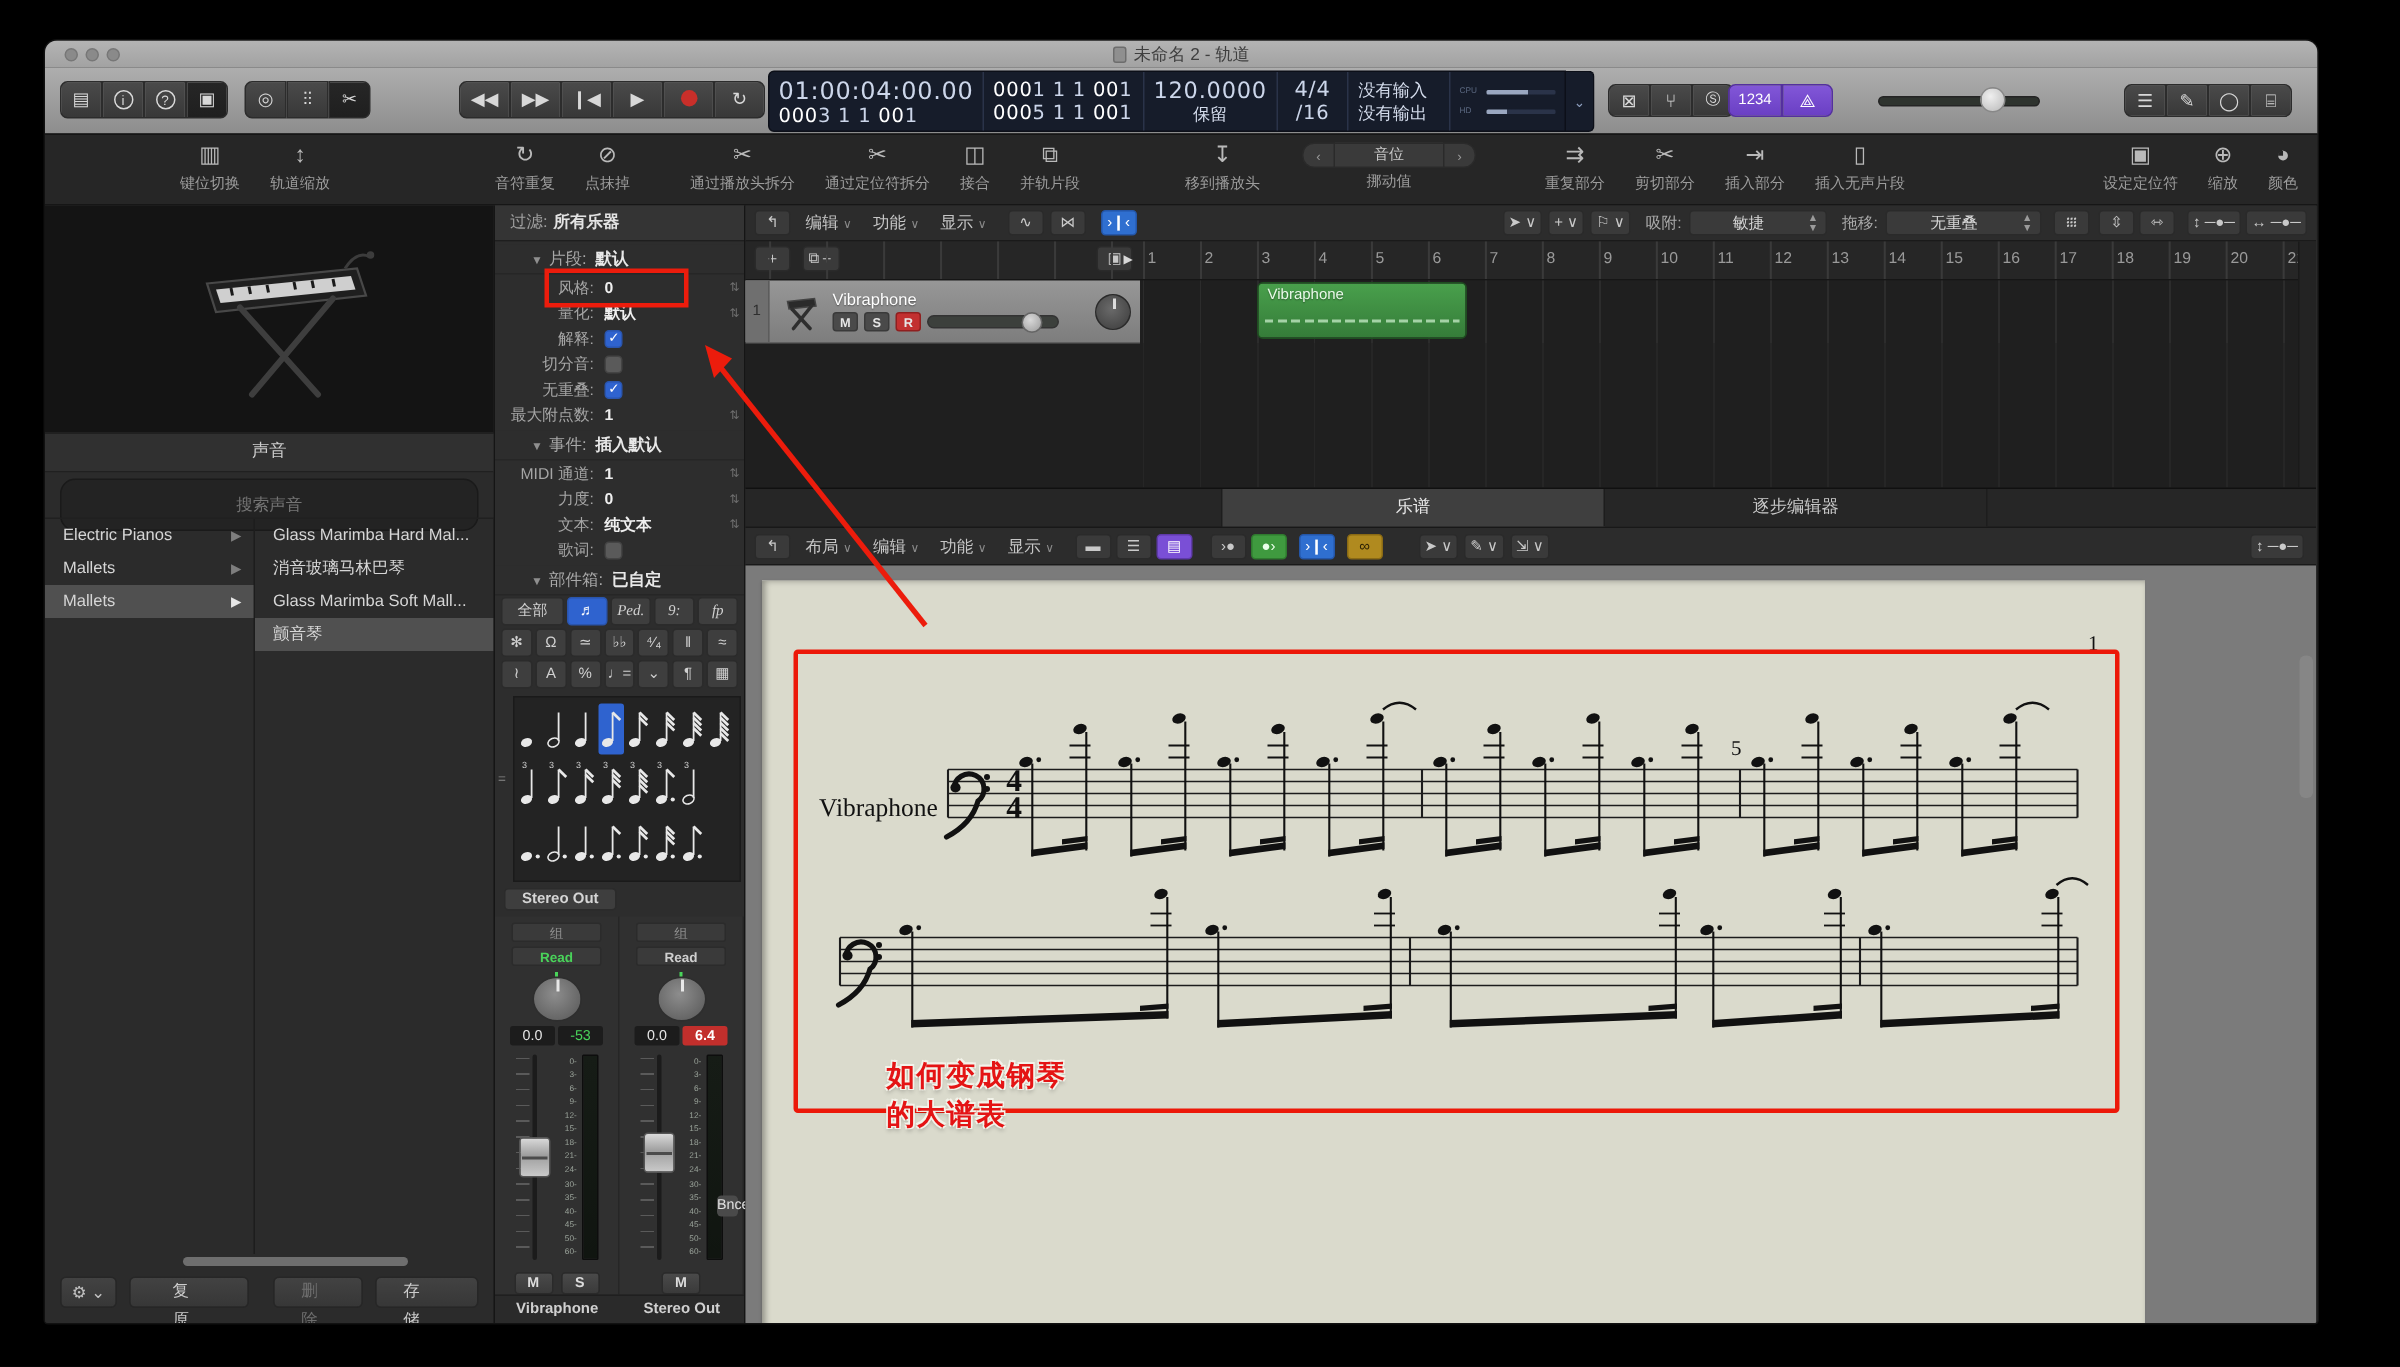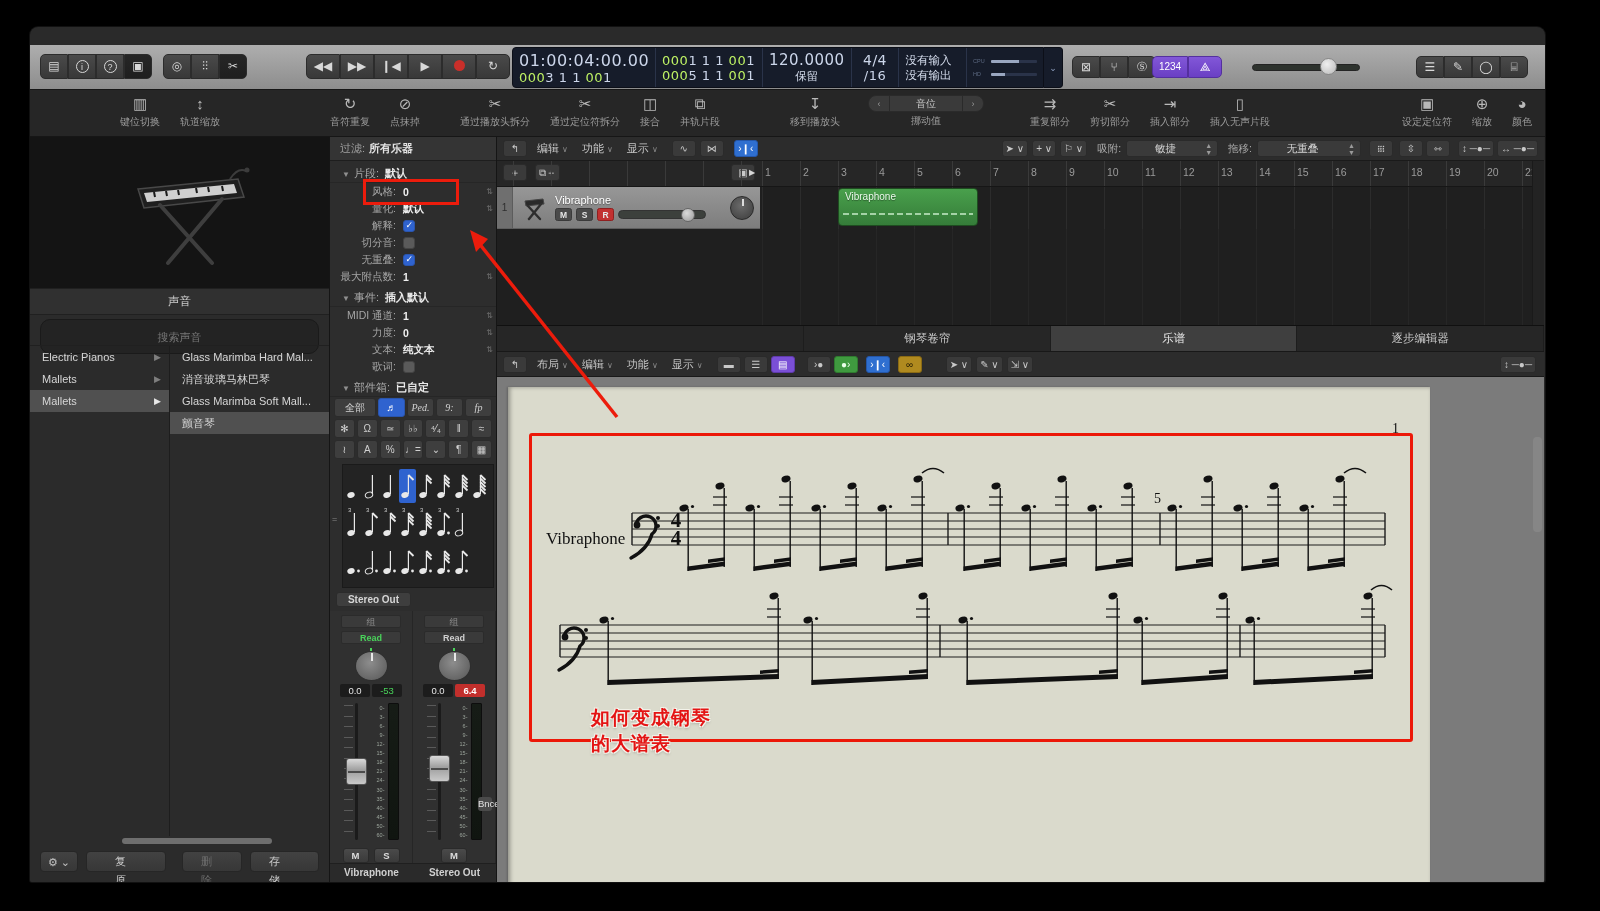--- a/index.html
+++ b/index.html
@@ -36,21 +36,21 @@
                   border-radius:50%; font-size:9px; line-height:12px; }
 
   
   #lcd { position:absolute; left:482px; top:2px; width:532px; height:41px; background:#161c2a;
          border:1px solid #0c0f18; border-radius:4px 0 0 4px; display:flex; color:#ccd6ea; }
   .lcd-cell { border-right:1px solid #2a3349; padding:2px 6px; display:flex;
               flex-direction:column; justify-content:center; }
   .lcd-big { font-size:16px; letter-spacing:0.5px; font-family:"DejaVu Sans", sans-serif; }
   .lcd-small { font-size:13px; letter-spacing:0.5px; font-family:"DejaVu Sans", sans-serif; }
   .lcd-label { font-size:11.5px; color:#d4dcec; text-align:center; }
-  .lcd-dim { color:#bef264; }
+  .lcd-dim { color:#ffffff; }
   #lcd-chevron { position:absolute; left:1014px; top:2px; width:19px; height:41px;
                  background:#161c2a; border:1px solid #0c0f18; border-left:none;
                  border-radius:0 4px 4px 0; color:#8fa0c0; font-size:9px; text-align:center;
                  line-height:41px; }
   .meter-row { display:flex; align-items:center; gap:4px; height:10px; }
   .meter-row .mlabel { font-size:5.5px; color:#5b6880; width:14px; }
   .meter-bar { width:46px; height:3px; background:linear-gradient(90deg,#9aa7c0 60%,#2a3349 60%); border-radius:1px; }
   .meter-bar.hd { background:linear-gradient(90deg,#9aa7c0 30%,#2a3349 30%); }
 
   
@@ -106,21 +106,21 @@
   .foot-btn { height:21px; background:linear-gradient(#424242,#373737); border:1px solid #262626;
               border-radius:4px; color:#cccccc; font-size:11px; padding:0 18px; line-height:19px; }
   .foot-btn.dim { color:#6e6e6e; }
   #gear-btn { width:38px; height:21px; background:linear-gradient(#424242,#373737); border:1px solid #262626;
               border-radius:4px; color:#c2c2c2; font-size:11px; text-align:center; line-height:20px; }
 
   
   .insp-filter { height:24px; background:#343434; border-bottom:1px solid #1e1e1e; font-size:11px;
                  color:#9f9f9f; line-height:23px; padding-left:10px; }
   .insp-filter b { color:#e3e3e3; font-weight:bold; margin-left:4px;}
-  .insp-sec-header { height:20px; font-size:11px; color:#a9a9a9; line-height:20px; padding-left:12px;
+  .insp-sec-header { height:20px; font-size:11px; color:#a9a9a9; line-height:20px; padding-left:24px;
                      background:#2d2d2d; border-bottom:1px solid #262626; margin-top:2px;}
   .insp-sec-header b { color:#e8e8e8; margin-left:6px; }
   .insp-sec-header .tri { font-size:8px; color:#8f8f8f; margin-right:4px;}
   .insp-row { height:17px; display:flex; align-items:center; font-size:10.5px; position:relative;}
   .insp-label { width:66px; text-align:right; color:#a5a5a5; }
   .insp-val { margin-left:7px; color:#efefef; font-weight:bold; }
   .insp-stepper { position:absolute; right:3px; color:#6f6f6f; font-size:8px; }
   .cb { width:12px; height:12px; margin-left:7px; border-radius:3px; background:#5a5a5a;
         border:1px solid #444; position:relative;}
   .cb.on { background:#2f63cf; border-color:#2a55ad; }
@@ -252,20 +252,26 @@
   #red-annotation { position:absolute; left:591px; top:705px; z-index:62; color:#e41414;
         font-size:19px; font-weight:bold; line-height:26px; letter-spacing:1px;
         text-shadow:-1px -1px 0 #f3f3ea, 1px -1px 0 #f3f3ea, -1px 1px 0 #f3f3ea, 1px 1px 0 #f3f3ea, 0 2px 3px rgba(0,0,0,.25);}
 </style>
 </head>
 <body>
 
 <div id="stage">
   <div id="window">
 
+    <div id="titlebar">
+      <div class="traffic" style="left:13px"></div>
+      <div class="traffic" style="left:27px"></div>
+      <div class="traffic" style="left:41px"></div>
+      <div id="title-center"><span class="doc-icon"></span><span>未命名 2 - 轨道</span></div>
+    </div>
 
     <div id="transport-row">
       <div class="tgroup" style="left:10px; top:9px">
         <div class="tbtn">▤</div>
         <div class="tbtn"><span class="circle-glyph">i</span></div>
         <div class="tbtn"><span class="circle-glyph">?</span></div>
         <div class="tbtn pressed">▣</div>
       </div>
       <div class="tgroup" style="left:133px; top:9px">
         <div class="tbtn">◎</div>
@@ -903,21 +909,20 @@
               </div>
             </div>
           </div>
           <div id="lanes-below"></div>
           <div id="tracks-vscroll"></div>
         </div>
 
         <div id="editor">
           <div id="editor-tabs">
             <div id="tab-filler"></div>
-            <div class="etab">钢琴卷帘</div>
             <div class="etab selected">乐谱</div>
             <div class="etab">逐步编辑器</div>
           </div>
           <div id="editor-toolbar">
             <span class="mini-btn" style="margin-right:10px">↰</span>
             <span class="menu-item"><span>布局</span> <span class="dn">∨</span></span>
             <span class="menu-item"><span>编辑</span> <span class="dn">∨</span></span>
             <span class="menu-item"><span>功能</span> <span class="dn">∨</span></span>
             <span class="menu-item"><span>显示</span> <span class="dn">∨</span></span>
             <span class="mini-btn">▬</span>

